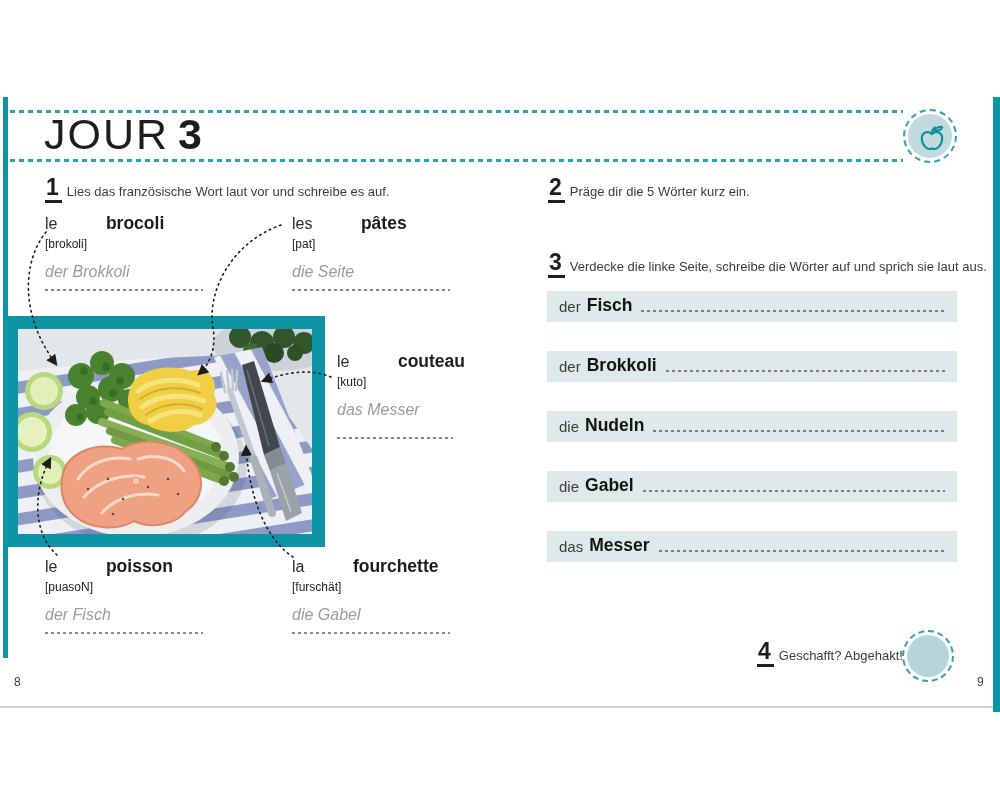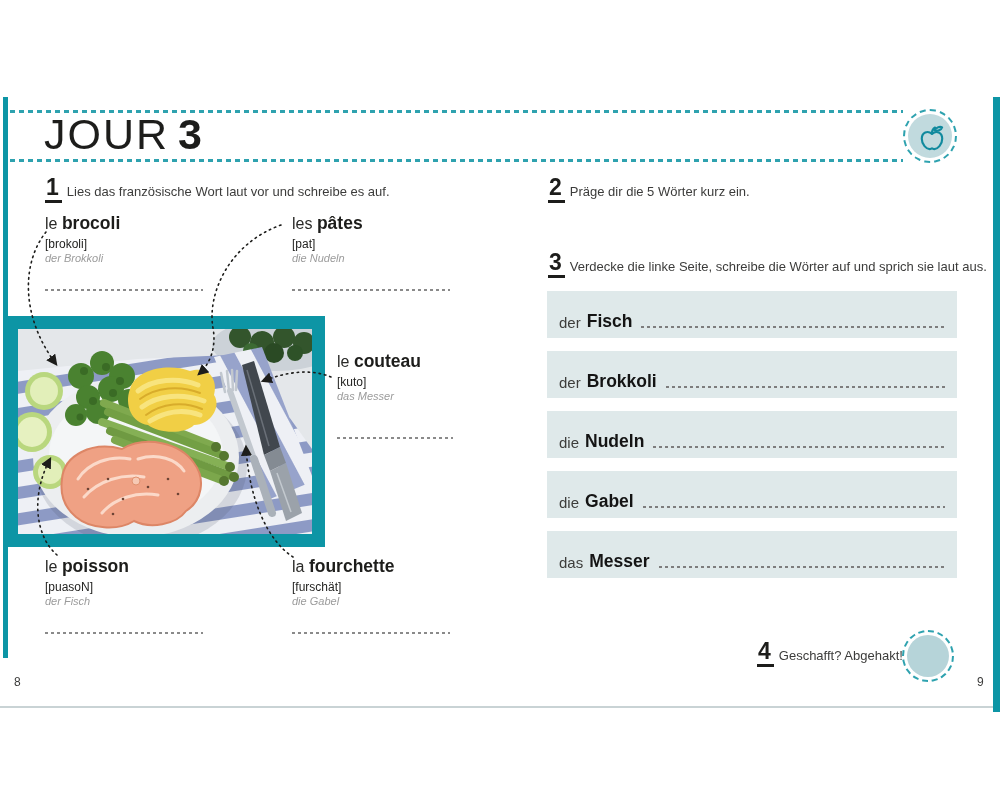--- a/index.html
+++ b/index.html
@@ -33,38 +33,38 @@
 
   
   .step{position:absolute;display:flex;align-items:flex-start;}
   .step .num{font-size:23px;font-weight:700;line-height:1;border-bottom:3px solid var(--ink);
     padding:0 3px 1px 1px;}
   .step .txt{font-size:13px;color:#3c3c3b;margin-left:5px;margin-top:8px;}
 
   
   .vocab{position:absolute;line-height:1.25;}
   .vocab .v1{font-size:16px;color:#2a2a28;}
-  .vocab .v1 b{font-size:17.5px;font-weight:700;color:var(--ink);}
+  .vocab .v1 b{font-size:17.5px;font-weight:700;color:var(--ink);margin-left:44px;}
   .vocab .vphon{font-size:12px;font-weight:400;color:#242422;margin-top:2px;}
-  .vocab .vtrans{font-size:11px;font-style:italic;color:var(--gray-it);margin-top:0;}
+  .vocab .vtrans{font-size:16px;font-style:italic;color:var(--gray-it);margin-top:10px;}
 
   .wline{position:absolute;height:2px;
     background:repeating-linear-gradient(90deg,#8a8a8a 0 3px,transparent 3px 6px);}
 
   
   .photo-frame{position:absolute;left:5px;top:316px;width:320px;height:231px;border:13px solid var(--teal);
     background:#e4e7ea;z-index:1;}
   .photo{position:relative;width:294px;height:205px;overflow:hidden;}
   .photo svg{display:block;}
 
   
   .arrows{position:absolute;left:0;top:200px;width:480px;height:420px;z-index:2;pointer-events:none;}
 
   
-  .wrow{position:absolute;left:547px;width:410px;height:47px;background:var(--row-bg);
+  .wrow{position:absolute;left:547px;width:410px;height:31px;background:var(--row-bg);
     display:flex;align-items:flex-end;padding:0 12px 8px 12px;}
   .wrow .art{font-size:15px;color:#3d3d3b;line-height:1;margin-right:6px;}
   .wrow .noun{font-size:17.5px;font-weight:700;color:#141414;line-height:0.9;}
   .wrow .fillline{flex:1;height:2px;margin:0 0 2px 9px;
     background:repeating-linear-gradient(90deg,#7d7d7d 0 3px,transparent 3px 6px);}
 
   
   .check-circle{position:absolute;left:902px;top:630px;width:52px;height:52px;
     border:2px dashed var(--teal2);border-radius:50%;cursor:pointer;}
   .check-circle .fill{position:absolute;inset:3px;border-radius:50%;background:#b6d4d9;}
@@ -104,21 +104,21 @@
   <div class="vocab" style="left:45px;top:213px;">
     <div class="v1"><span>le</span> <b>brocoli</b></div>
     <div class="vphon">[brokoli]</div>
     <div class="vtrans">der Brokkoli</div>
   </div>
   <div class="wline" style="left:45px;top:289px;width:158px;"></div>
 
   <div class="vocab" style="left:292px;top:213px;">
     <div class="v1"><span>les</span> <b>pâtes</b></div>
     <div class="vphon">[pat]</div>
-    <div class="vtrans">die Nudeln</div>
+    <div class="vtrans">die Seite</div>
   </div>
   <div class="wline" style="left:292px;top:289px;width:158px;"></div>
 
   <div class="vocab" style="left:337px;top:351px;">
     <div class="v1"><span>le</span> <b>couteau</b></div>
     <div class="vphon">[kuto]</div>
     <div class="vtrans">das Messer</div>
   </div>
   <div class="wline" style="left:337px;top:437px;width:116px;"></div>
 

